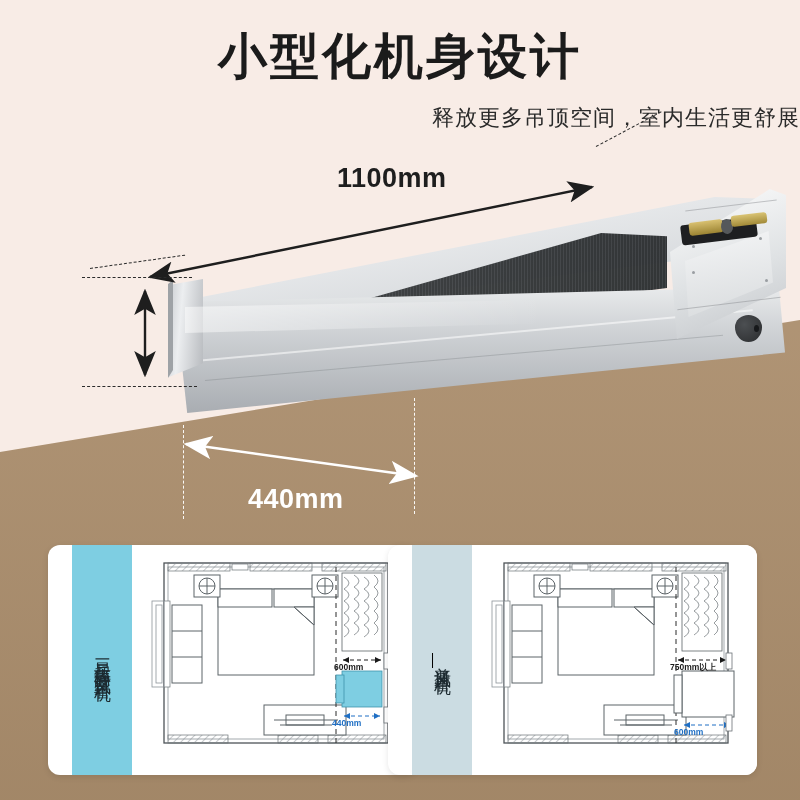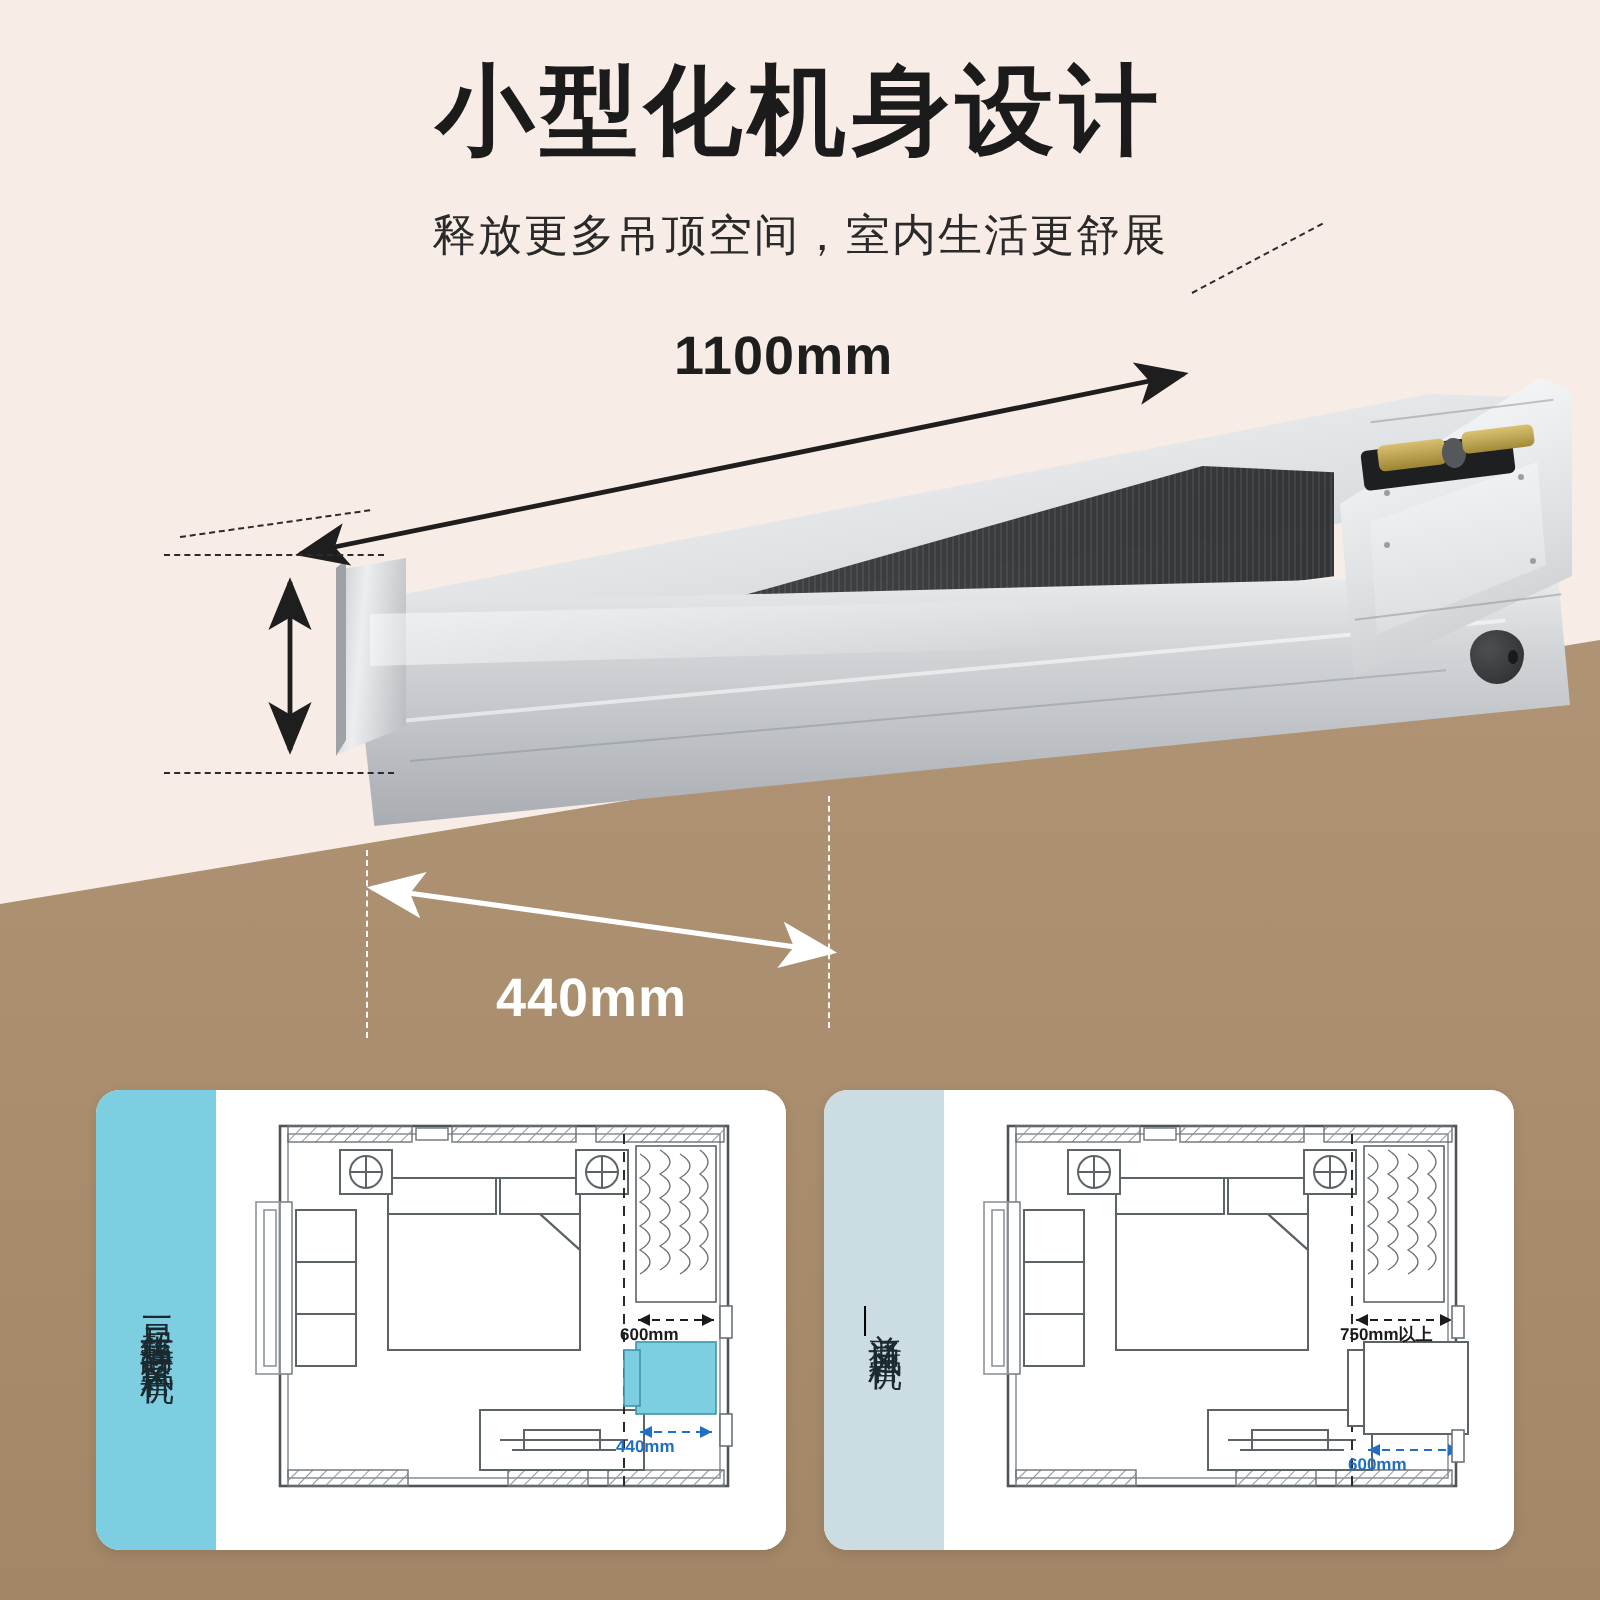--- a/index.html
+++ b/index.html
@@ -51,21 +51,21 @@
     font-size: 49px;
     font-weight: 700;
     letter-spacing: 3px;
     color: #1b1b1b;
     line-height: 1.16;
   }
   .subtitle {
     position: absolute;
     top: 103px;
     left: 0; right: 0;
-    text-align: center;
+    text-align: right;
     font-size: 22px;
     font-weight: 400;
     letter-spacing: 1px;
     color: #2a2a2a;
   }
 
   
   #product {
     position: absolute;
     left: 165px;
@@ -242,23 +242,24 @@
   .card {
     position: absolute;
     top: 545px;
     width: 345px;
     height: 230px;
     background: #ffffff;
     border-radius: 12px;
     overflow: hidden;
     display: flex;
     box-shadow: 0 2px 6px rgba(0,0,0,.10);
+    padding-left: 24px;
   }
   #card-left  { left: 48px; }
-  #card-right { left: 412px; text-decoration: underline; }
+  #card-right { left: 388px; text-decoration: underline; }
   .card-tab {
     width: 60px;
     flex: 0 0 60px;
     display: flex;
     align-items: center;
     justify-content: center;
     padding: 14px 0;
   }
   #card-left .card-tab  { background: #7ecee2; }
   #card-right .card-tab { background: #cbdce2; }

